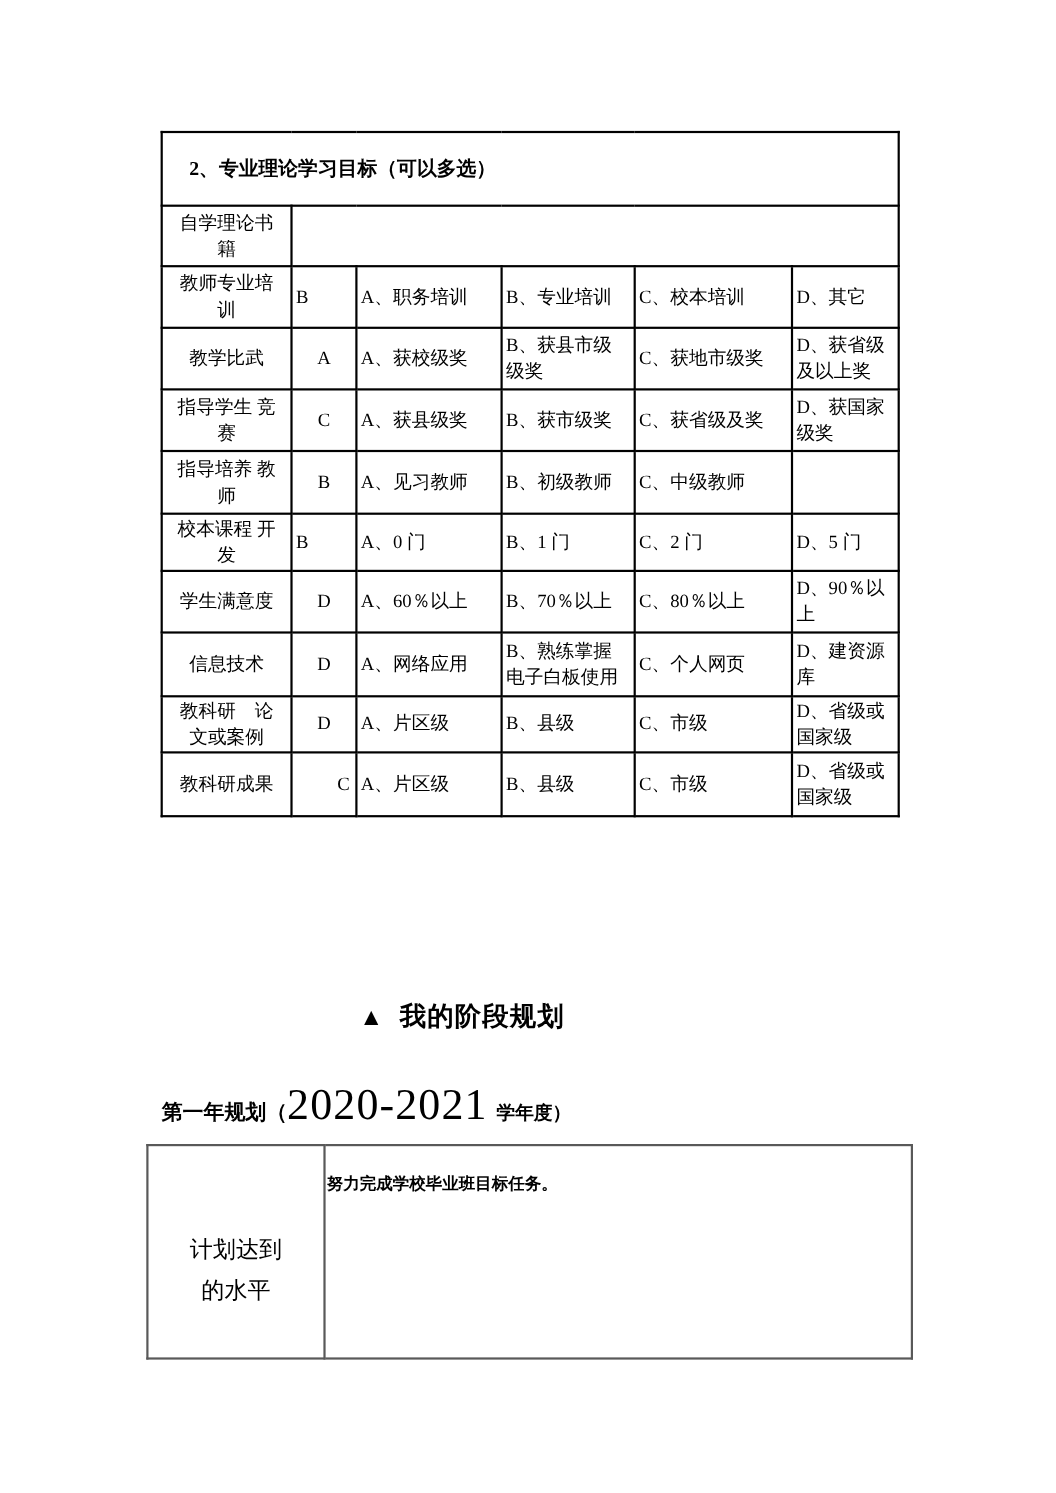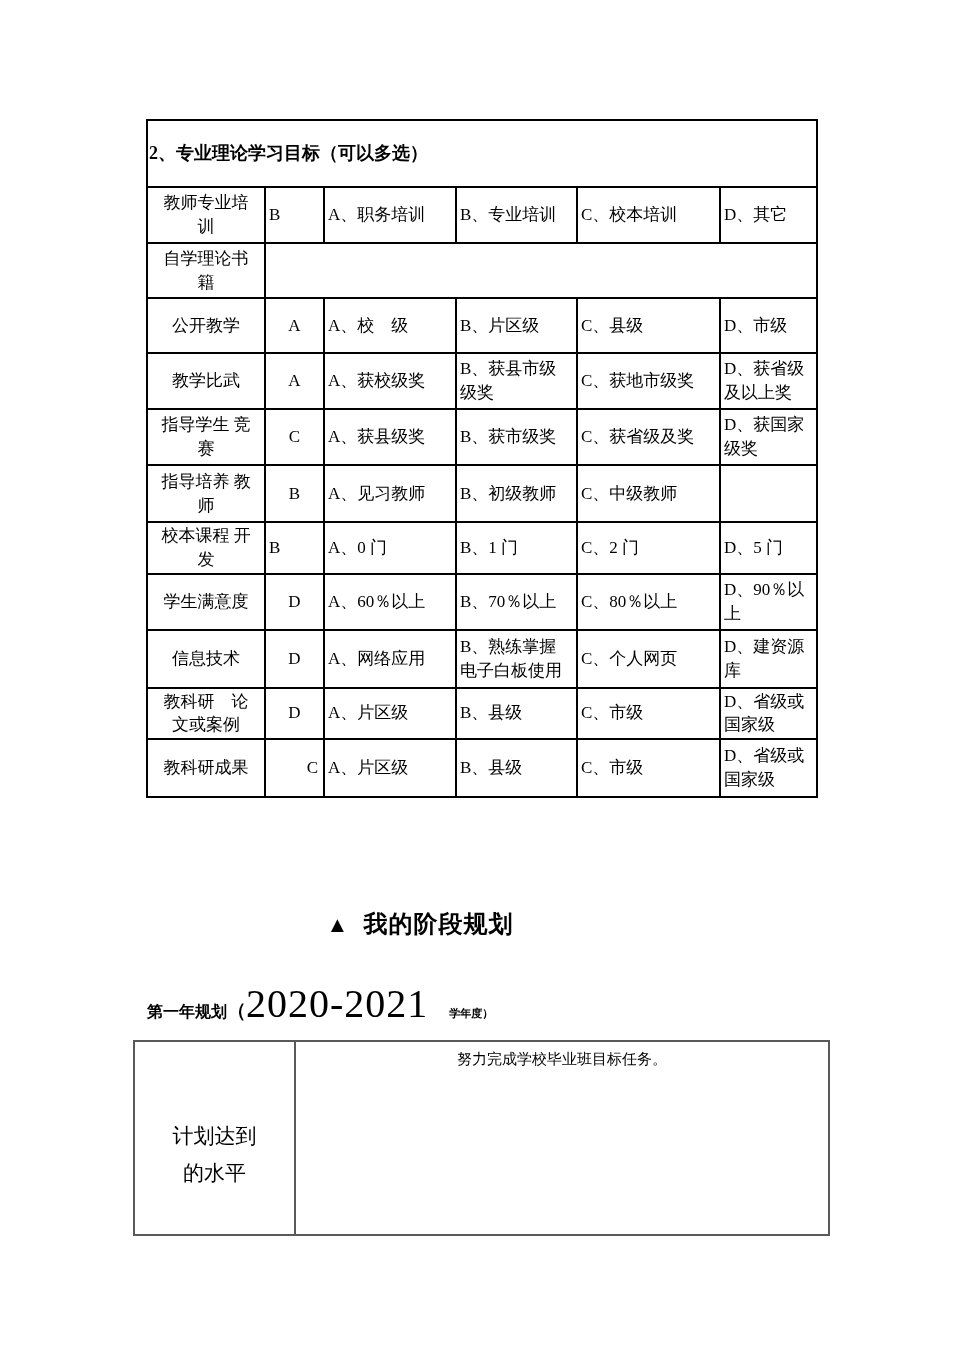--- a/index.html
+++ b/index.html
@@ -9,99 +9,91 @@
   }
   
   table.main-table {
     position:absolute; left:146px; top:119px; width:670px;
     border-collapse:collapse; table-layout:fixed;
   }
   table.main-table td {
     border:2px solid #000; font-size:17px; line-height:1.4;
     padding:1px 3px; vertical-align:middle; overflow:hidden;
   }
-  table.main-table tr.sec td { font-weight:bold; font-size:18px; padding-left:1px; text-align:left; }
+  table.main-table tr.sec td { font-weight:bold; font-size:18px; padding-left:24px; text-align:left; }
   td.lbl { text-align:center; white-space:pre-line; padding:1px 1px; }
   td.grade { text-align:center; font-size:18px; }
   td.grade.g-left  { text-align:left;  padding-left:3px; }
   td.grade.g-right { text-align:right; padding-right:5px; }
   td.opt { text-align:left; white-space:pre-line; padding-left:4px; }
   
   .stage-heading {
     position:absolute; top:908px; left:0; width:840px; text-align:center;
     font-size:24px; font-weight:bold; letter-spacing:1px;
   }
   .stage-heading .tri { margin-right:15px; font-size:22px; letter-spacing:0; }
   
   .plan-heading {
     position:absolute; left:147px; top:980px; display:flex; align-items:baseline;
     font-family:"Liberation Sans","DejaVu Sans",sans-serif; font-weight:bold;
   }
-  .ph-prefix { font-size:16px; }
+  .ph-prefix { font-size:19px; }
   .ph-paren  { font-size:19px; }
   .ph-years  {
     font-size:40px; font-weight:normal; letter-spacing:1px;
     font-family:"Liberation Serif","DejaVu Serif",serif;
   }
-  .ph-suffix { font-size:11px; margin-left:21px; }
+  .ph-suffix { font-size:17px; margin-left:8px; }
   
   table.plan-table {
     position:absolute; left:133px; top:1040px; width:697px;
     border-collapse:collapse; table-layout:fixed;
   }
   table.plan-table td { border:2px solid #595959; }
   td.pt-label {
     width:157px; height:157px; text-align:center; vertical-align:middle;
     font-size:21px; white-space:pre-line; line-height:1.75; padding-top:34px;
   }
   td.pt-content {
-    vertical-align:top; text-align:center; font-size:15px; padding-top:8px;
+    vertical-align:top; text-align:left; font-size:15px; padding-top:25px;font-weight:bold;
   }
 </style>
 </head>
 <body>
 
 <div class="page">
 
   <table class="main-table">
     <colgroup>
       <col style="width:118px">
         <col style="width:59px">
         <col style="width:132px">
       <col style="width:121px">
         <col style="width:143px">
         <col style="width:97px">
     </colgroup>
     <tbody>
       <tr class="sec" style="height:67px">
         <td colspan="6">2、专业理论学习目标（可以多选）</td>
       </tr>
+      <tr style="height:55px">
+        <td class="lbl">自学理论书
+籍</td>
+        <td colspan="5"></td>
+      </tr>
       <tr style="height:56px">
         <td class="lbl">教师专业培
 训</td>
         <td class="grade g-left">B</td>
         <td class="opt">A、职务培训</td>
         <td class="opt">B、专业培训</td>
         <td class="opt">C、校本培训</td>
         <td class="opt">D、其它</td>
       </tr>
-      <tr style="height:55px">
-        <td class="lbl">自学理论书
-籍</td>
-        <td colspan="5"></td>
-      </tr>
 
-      <tr style="height:55px">
-        <td class="lbl">公开教学</td>
-        <td class="grade">A</td>
-        <td class="opt">A、校　级</td>
-        <td class="opt">B、片区级</td>
-        <td class="opt">C、县级</td>
-        <td class="opt">D、市级</td>
-      </tr>
       <tr style="height:56px">
         <td class="lbl">教学比武</td>
         <td class="grade">A</td>
         <td class="opt">A、获校级奖</td>
         <td class="opt">B、获县市级
 级奖</td>
         <td class="opt">C、获地市级奖</td>
         <td class="opt">D、获省级
 及以上奖</td>
       </tr>

